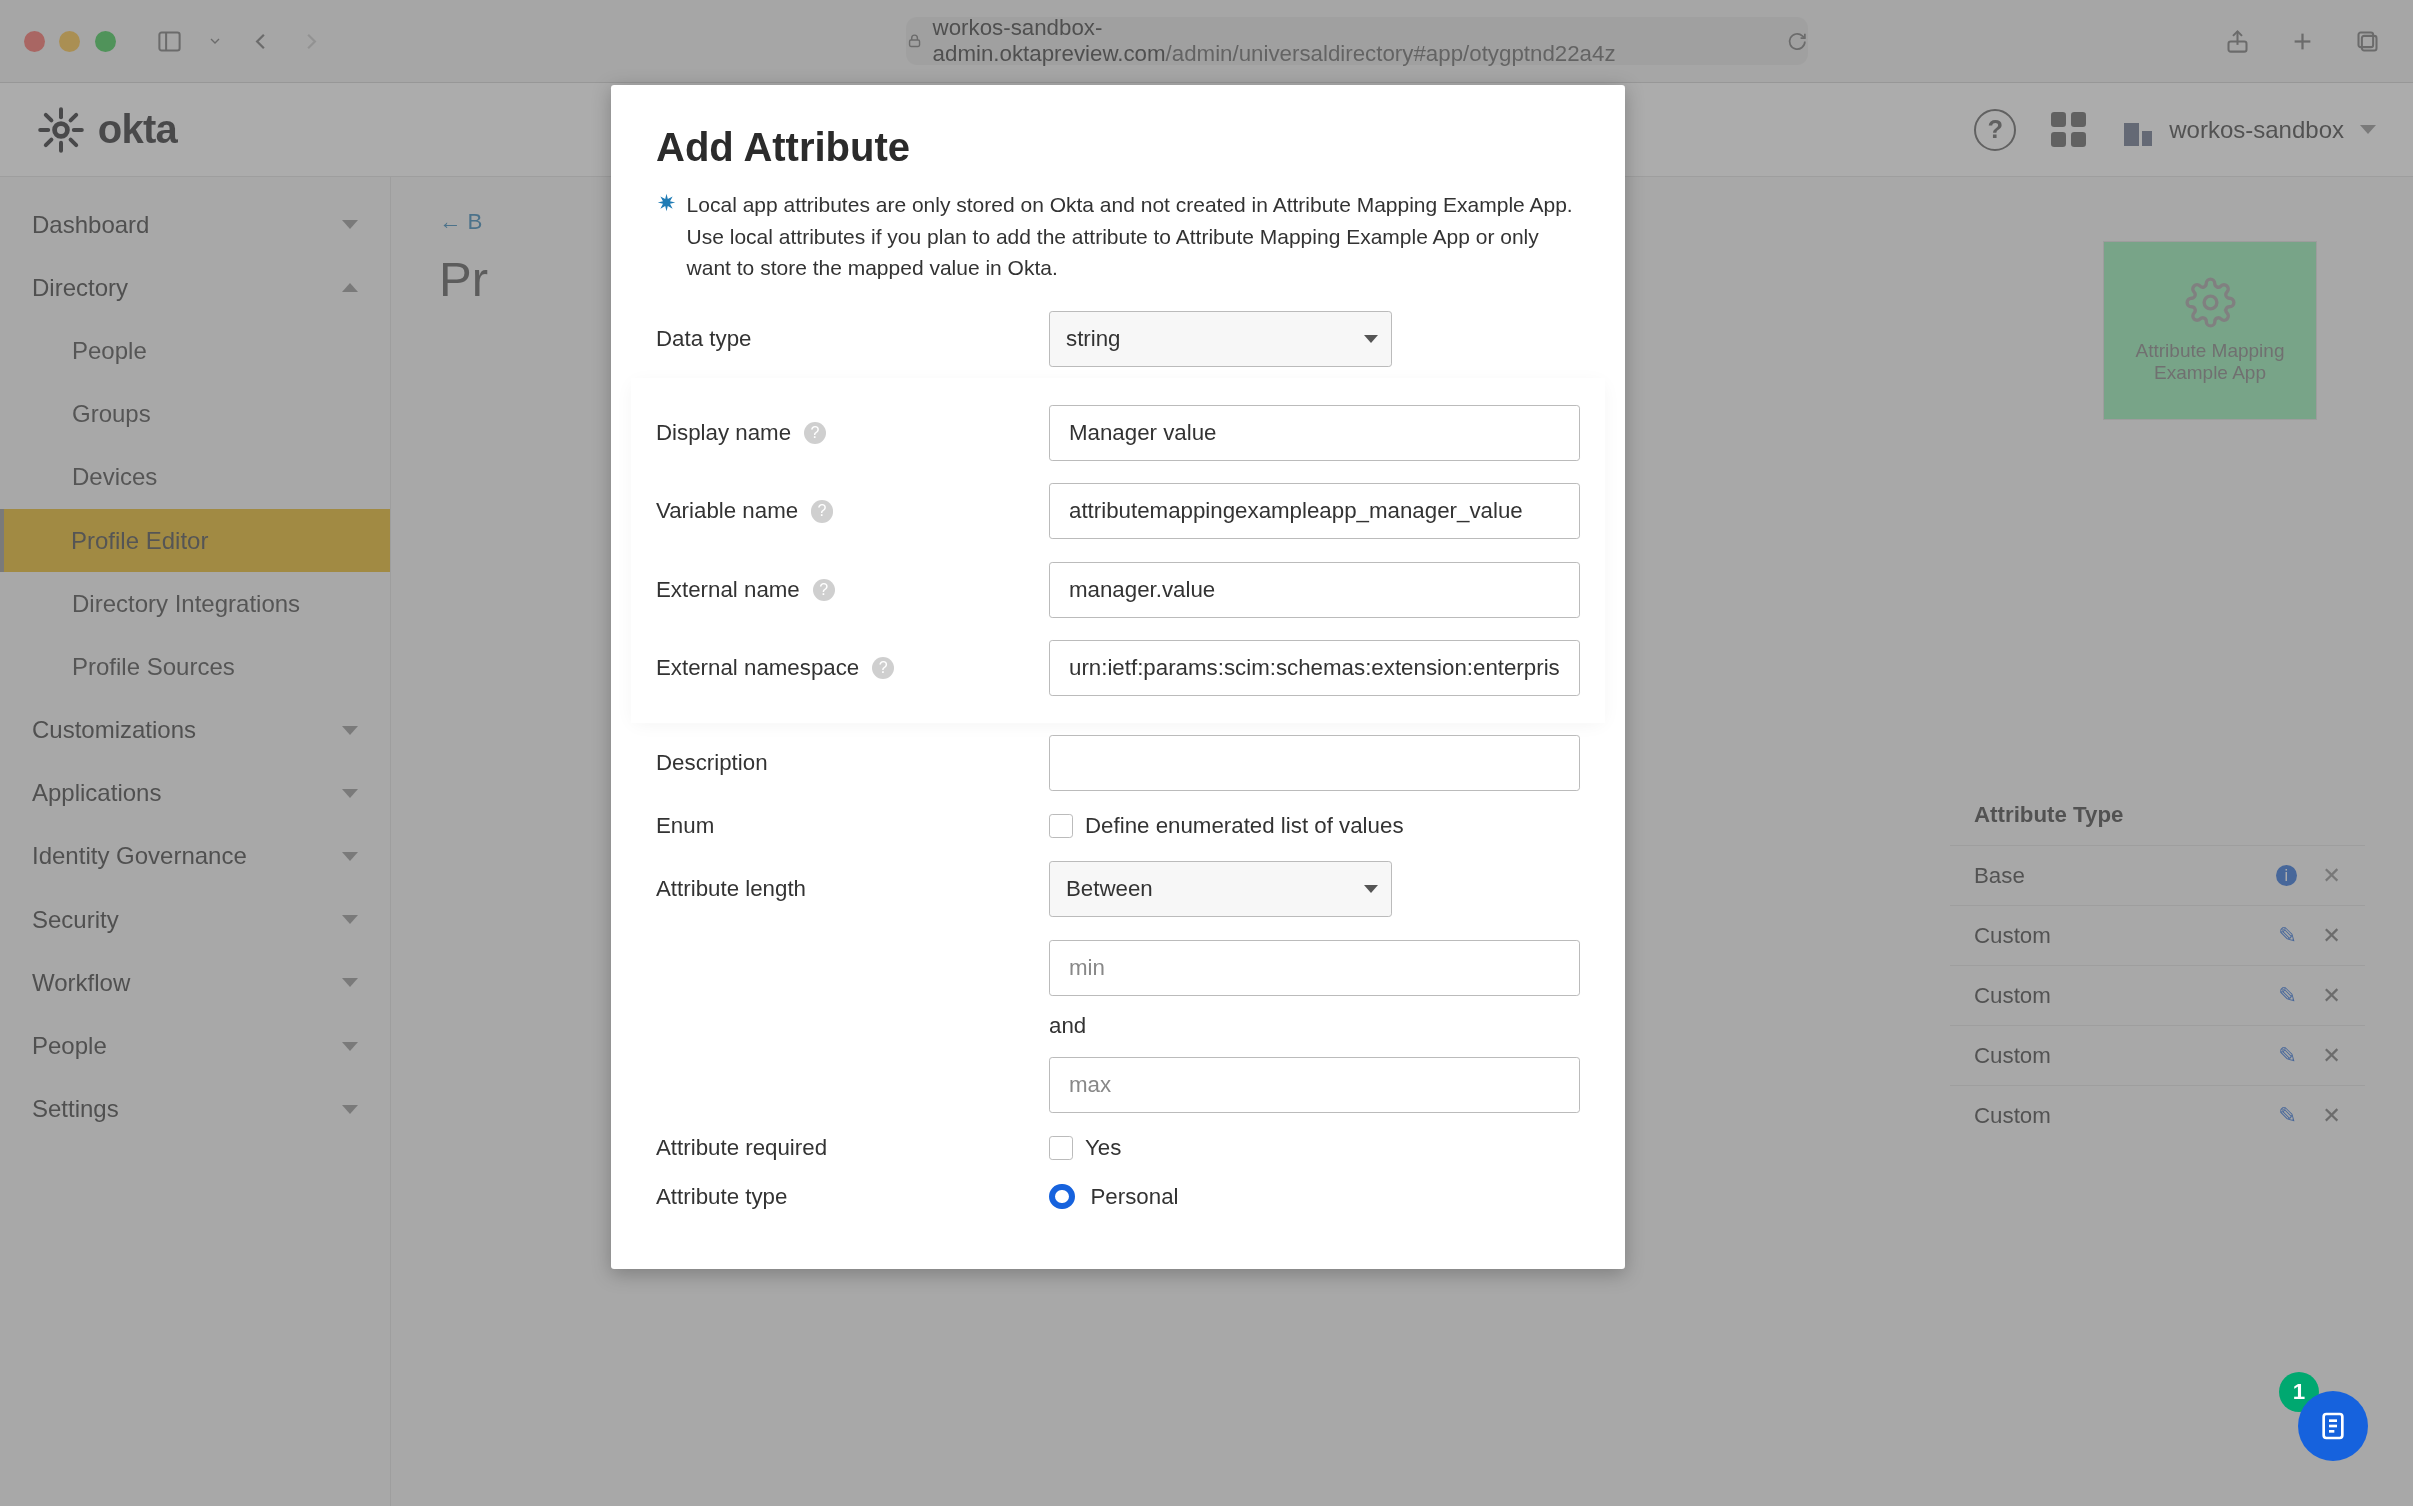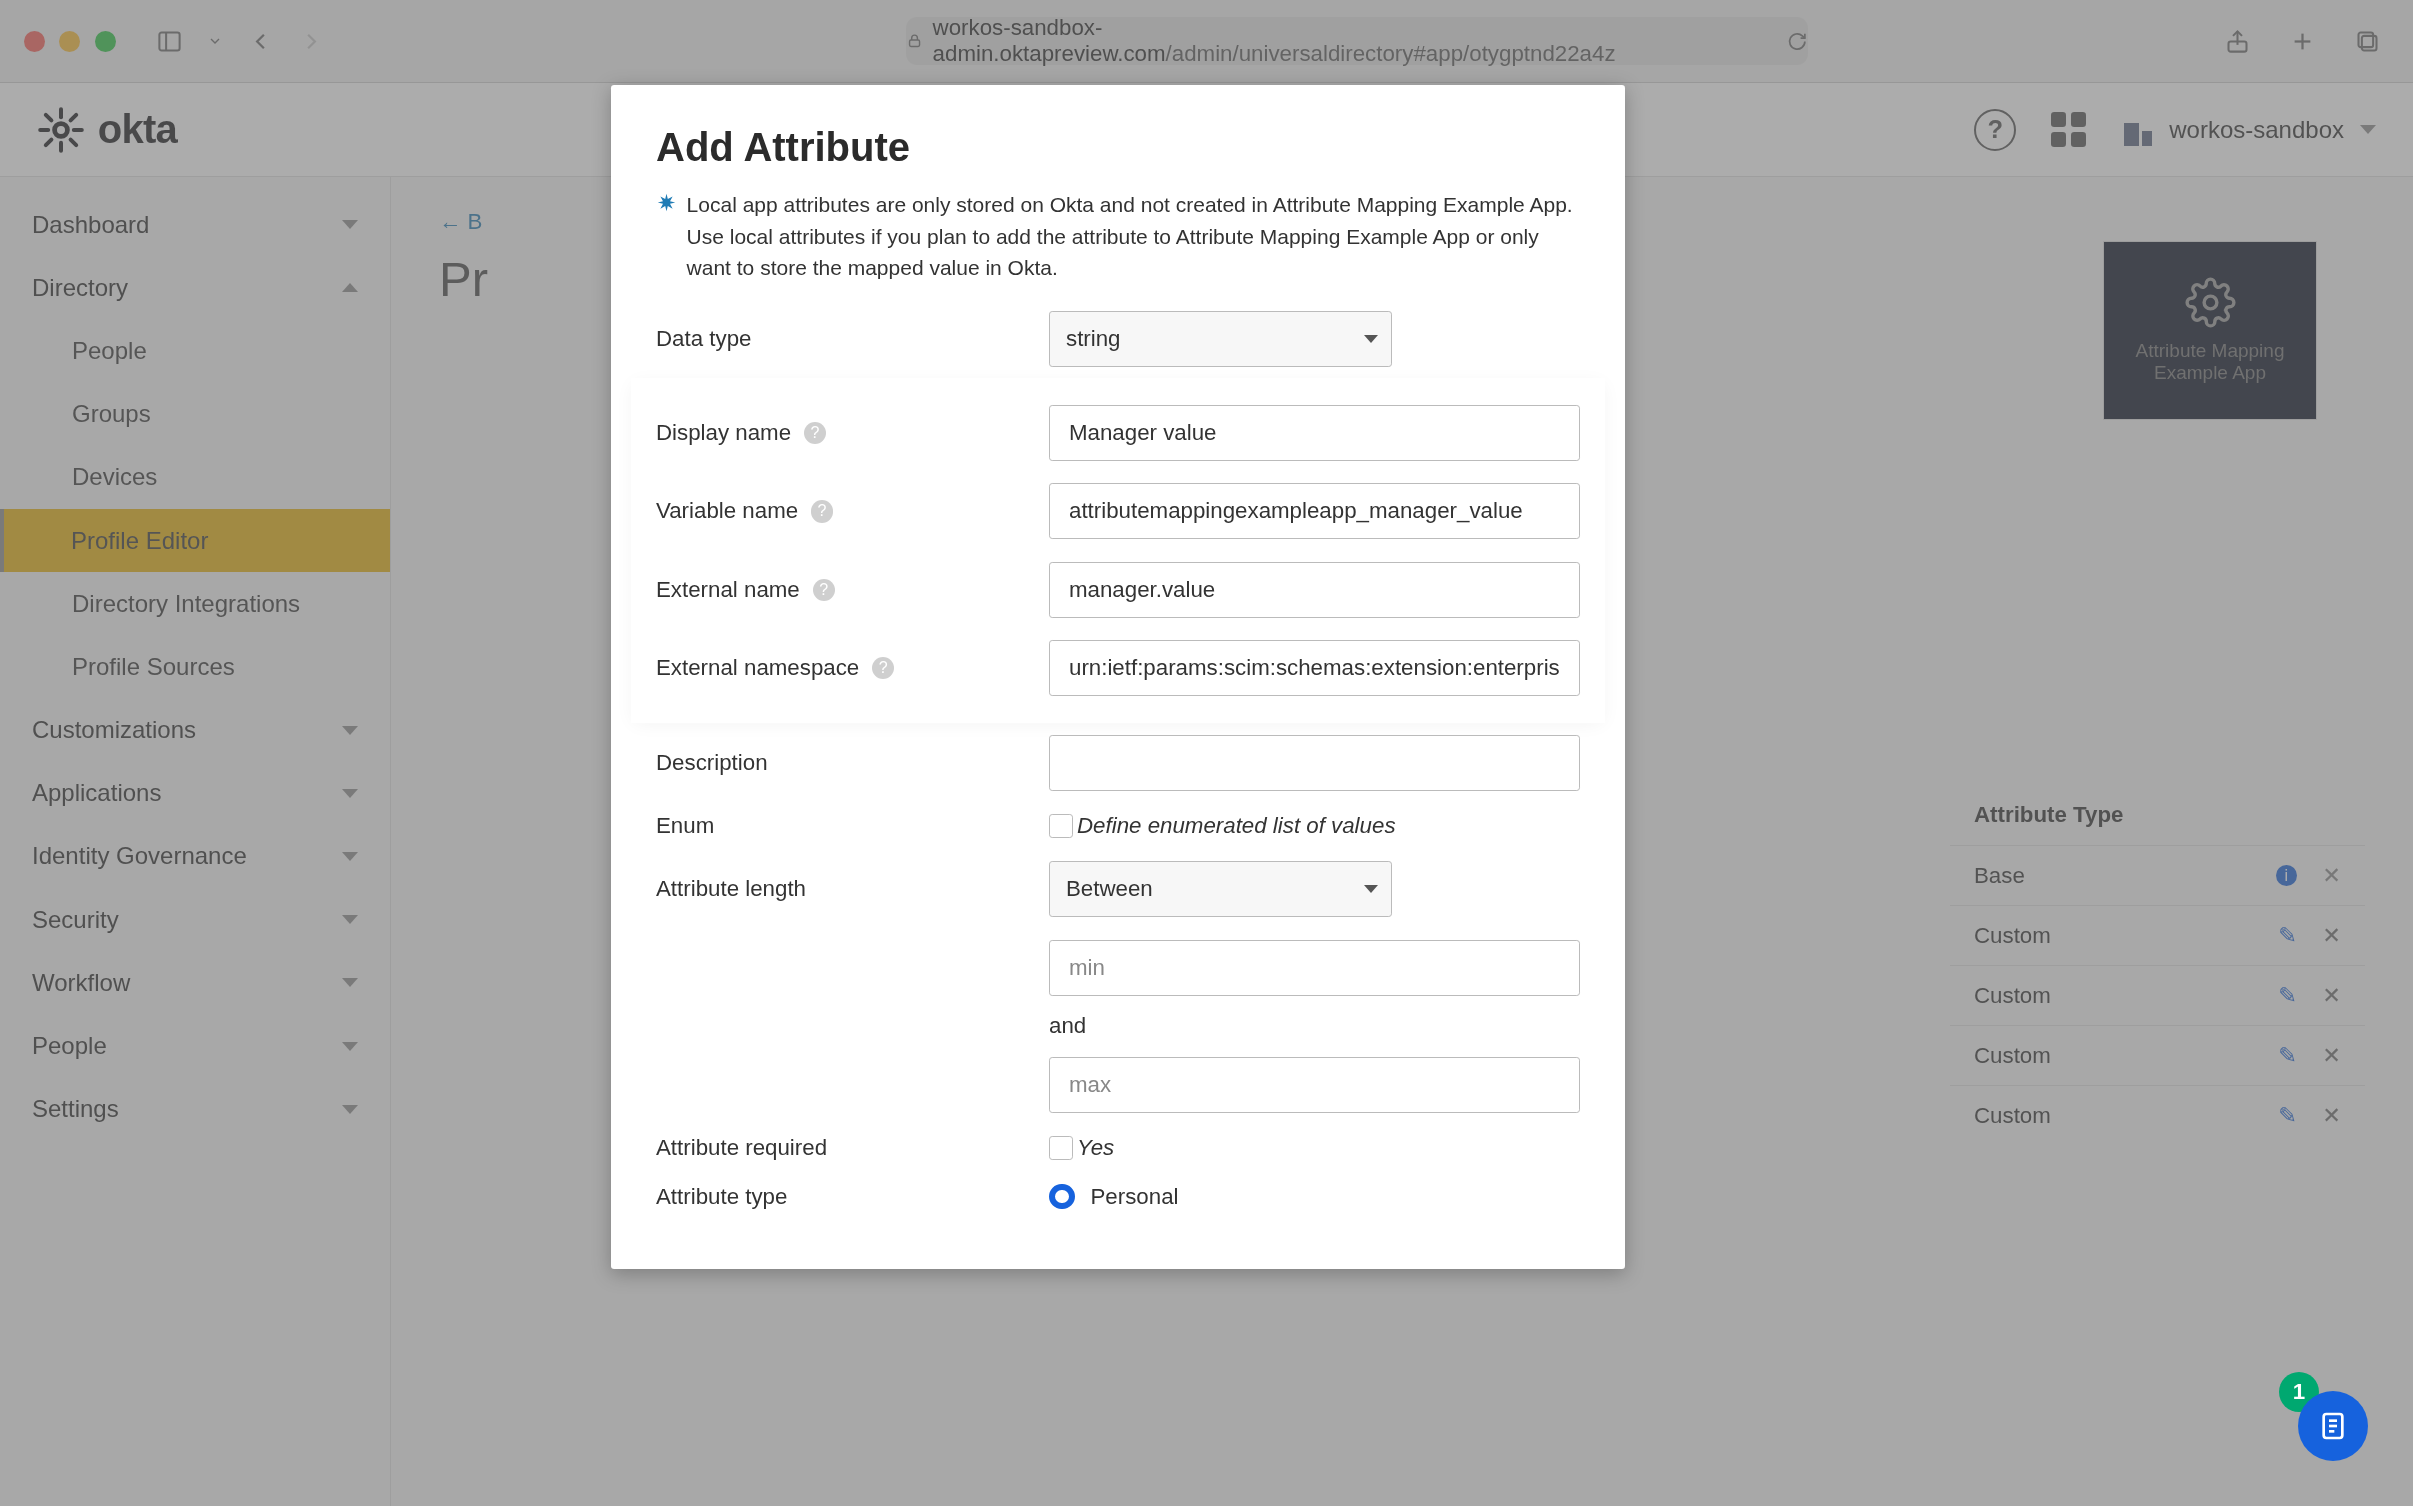--- a/index.html
+++ b/index.html
@@ -40,21 +40,21 @@
   .nav-sub.active { background:#eab308; border-left: 4.8px solid #8d8d8d; padding-left:67px; font-weight:500; }
   .chev { width:0;height:0;border-left:8px solid transparent;border-right:8px solid transparent; }
   .chev.down { border-top:9.6px solid #8d8d8d; }
   .chev.up { border-bottom:9.6px solid #8d8d8d; }
 
   
   .main { flex:1; background: #f5f5f5; padding: 32px 48px; position:relative; }
   .back { color:#207cb5; font-size: 22.3px; }
   .page-title { font-size: 49px; color:#494949; font-weight:400; margin-top: 16px; }
 
-  .right-app-tile { position:absolute; right:96px; top:64px; width:214px; height:179px; background:#0f172a; border:1.6px solid #ddd; display:flex; flex-direction:column; align-items:center; justify-content:center; gap:11.2px; color:#777; font-size:19px; text-align:center; }
+  .right-app-tile { position:absolute; right:96px; top:64px; width:214px; height:179px; background:#86efac; border:1.6px solid #ddd; display:flex; flex-direction:column; align-items:center; justify-content:center; gap:11.2px; color:#777; font-size:19px; text-align:center; }
   .gear-big { width:51px;height:51px;color:#9c9c9c; }
 
   
   .table-slice { position:absolute; right: 48px; top: 607px; width: 415px; }
   .th { font-size:22.3px; color:#333; font-weight:600; padding: 17.6px 24px; }
   .tr { border-top: 1.6px solid #e0e0e0; display:flex; align-items:center; padding: 16px 24px; font-size:22.3px; color:#333; }
   .tr .actions { margin-left:auto; display:flex; gap:25.5px; color:#6d6d6d; }
   .info-dot { width:21px;height:21px;border-radius:50%;background:#1662dd;color:#fff;font-size:16px;display:flex;align-items:center;justify-content:center;margin-left:auto;margin-right:25.5px; }
   .pencil { color:#1662dd; }
 
@@ -71,21 +71,21 @@
   .select-wrap { width: 343px; height: 56px; border: 1.6px solid #bbb; background:#f7f7f7; border-radius:3.2px; display:flex; align-items:center; padding: 0 16px; font-size: 22.3px; color:#333; position:relative; }
   .select-wrap .tri { position:absolute; right:12.8px; width:0;height:0;border-left:7.2px solid transparent;border-right:7.2px solid transparent;border-top:8.8px solid #555; }
   .text-input { flex: 1; height: 56px; border: 1.6px solid #bbb; border-radius:3.2px; padding: 0 19px; font-size: 22.3px; color:#333; }
   .text-input::placeholder { color:#888; }
 
   .highlight-group { background:#fff; box-shadow: 0 0 0 3.2px #fff, 0 3.2px 19px rgba(0,0,0,0.06); padding: 12.8px 0; margin: 3.2px -22.3px; }
   .highlight-group .form-row { padding: 11.2px 22.3px; }
 
   .dim-section .form-row { padding: 11.2px 0; }
   .dim-section { opacity: 1; }
-  .checkbox-row { display:flex; align-items:center; gap:4px; font-size:22.3px; color:#333;font-style:italic; }
+  .checkbox-row { display:flex; align-items:center; gap:12px; font-size:22.3px; color:#333; }
   .cb-box { width:24px;height:24px;border:1.6px solid #bbb;border-radius:3.2px; }
   .radio-row { display:flex; align-items:center; gap:16px; font-size:22.3px; color:#333; }
   .radio-outer { width:25.5px;height:25.5px;border-radius:50%;border:6.4px solid #1662dd; background:#fff; }
   .and-label { font-size:22.3px; color:#333; margin: 6.4px 0 6.4px 0; }
 
   
   .float-help { position:fixed; right:45px; bottom:45px; width:70px;height:70px;border-radius:50%;background:#1662dd;display:flex;align-items:center;justify-content:center;color:#fff; }
   .float-badge { position:fixed; right:94px; bottom:94px; width:40px;height:40px;border-radius:50%;background:#00a870;color:#fff;display:flex;align-items:center;justify-content:center;font-size:22.3px;font-weight:600; }
 
   .dim-outside-modal .browser-chrome,

